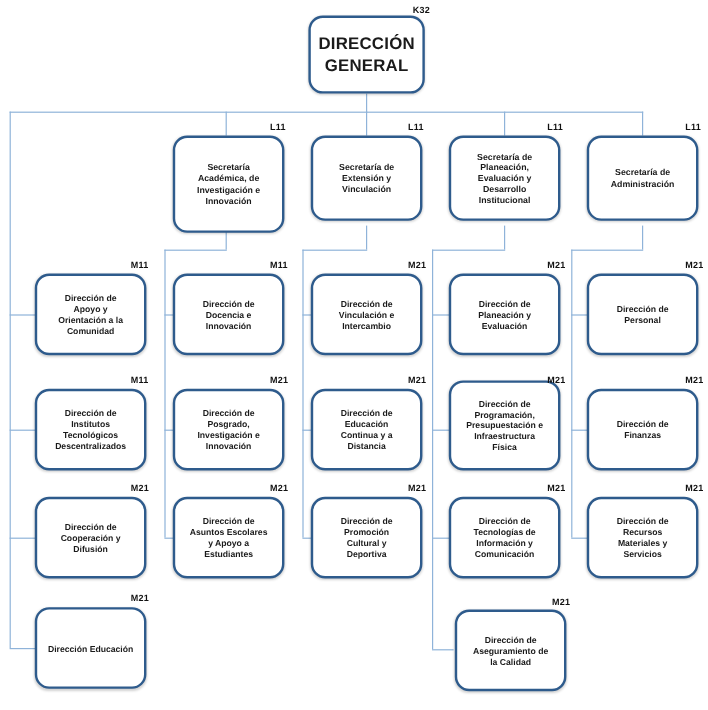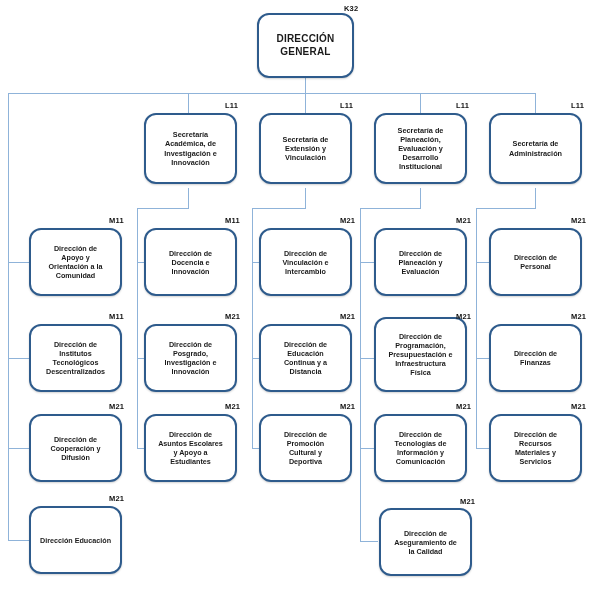--- a/index.html
+++ b/index.html
@@ -30,21 +30,21 @@
     color:#1a1a1a;
     font-weight:bold;
     line-height:1.25;
     box-shadow:0 1px 2px rgba(0,0,0,0.18);
   }
   .box .txt{
     display:block;
     padding:2px 5px;
     white-space:pre-line;
   }
-  .box.root{font-size:10px;letter-spacing:.2px;}
+  .box.root{font-size:14px;letter-spacing:.2px;}
   .box.sec{font-size:7.3px;}
   .box.dir{font-size:7.2px;}
 
   
   .tag{
     position:absolute;
     font-size:7.5px;
     font-weight:bold;
     color:#111111;
     letter-spacing:.2px;
@@ -98,21 +98,21 @@
   <div class="ln h" style="left:476px;top:262px;width:18px;"></div>
   <div class="ln h" style="left:476px;top:358px;width:18px;"></div>
   <div class="ln h" style="left:476px;top:448px;width:18px;"></div>
 
   <div class="box root" style="left:257px;top:13px;width:97px;height:65px;">
     <span class="txt">DIRECCIÓN
 GENERAL</span>
   </div>
   <div class="tag" style="left:344px;top:4px;text-align:center;">K32</div>
 
-  <div class="box sec" style="left:144px;top:113px;width:93px;height:71px;">
+  <div class="box sec" style="left:144px;top:113px;width:93px;height:81px;">
     <span class="txt">Secretaría
 Académica, de
 Investigación e
 Innovación</span>
   </div>
   <div class="tag" style="left:225px;top:101px;">L11</div>
 
   <div class="box sec" style="left:259px;top:113px;width:93px;height:71px;">
     <span class="txt">Secretaría de
 Extensión y

